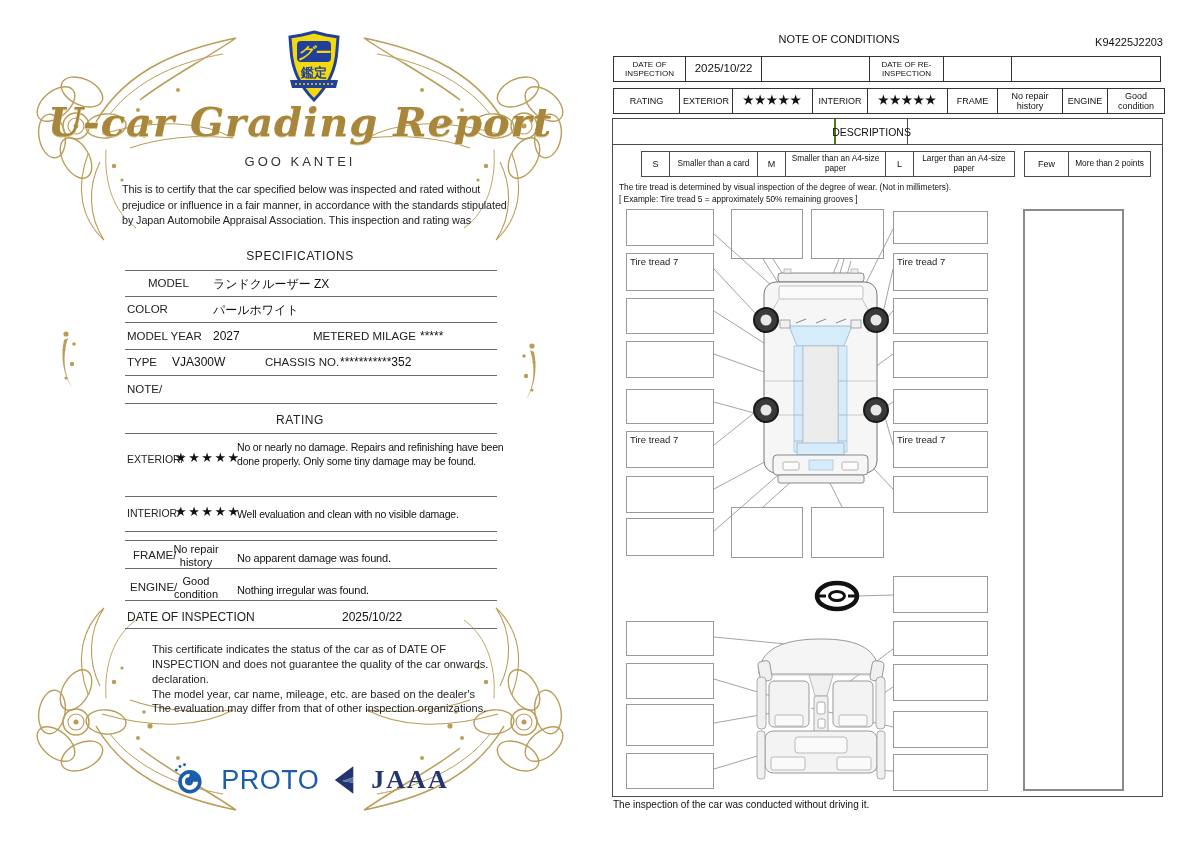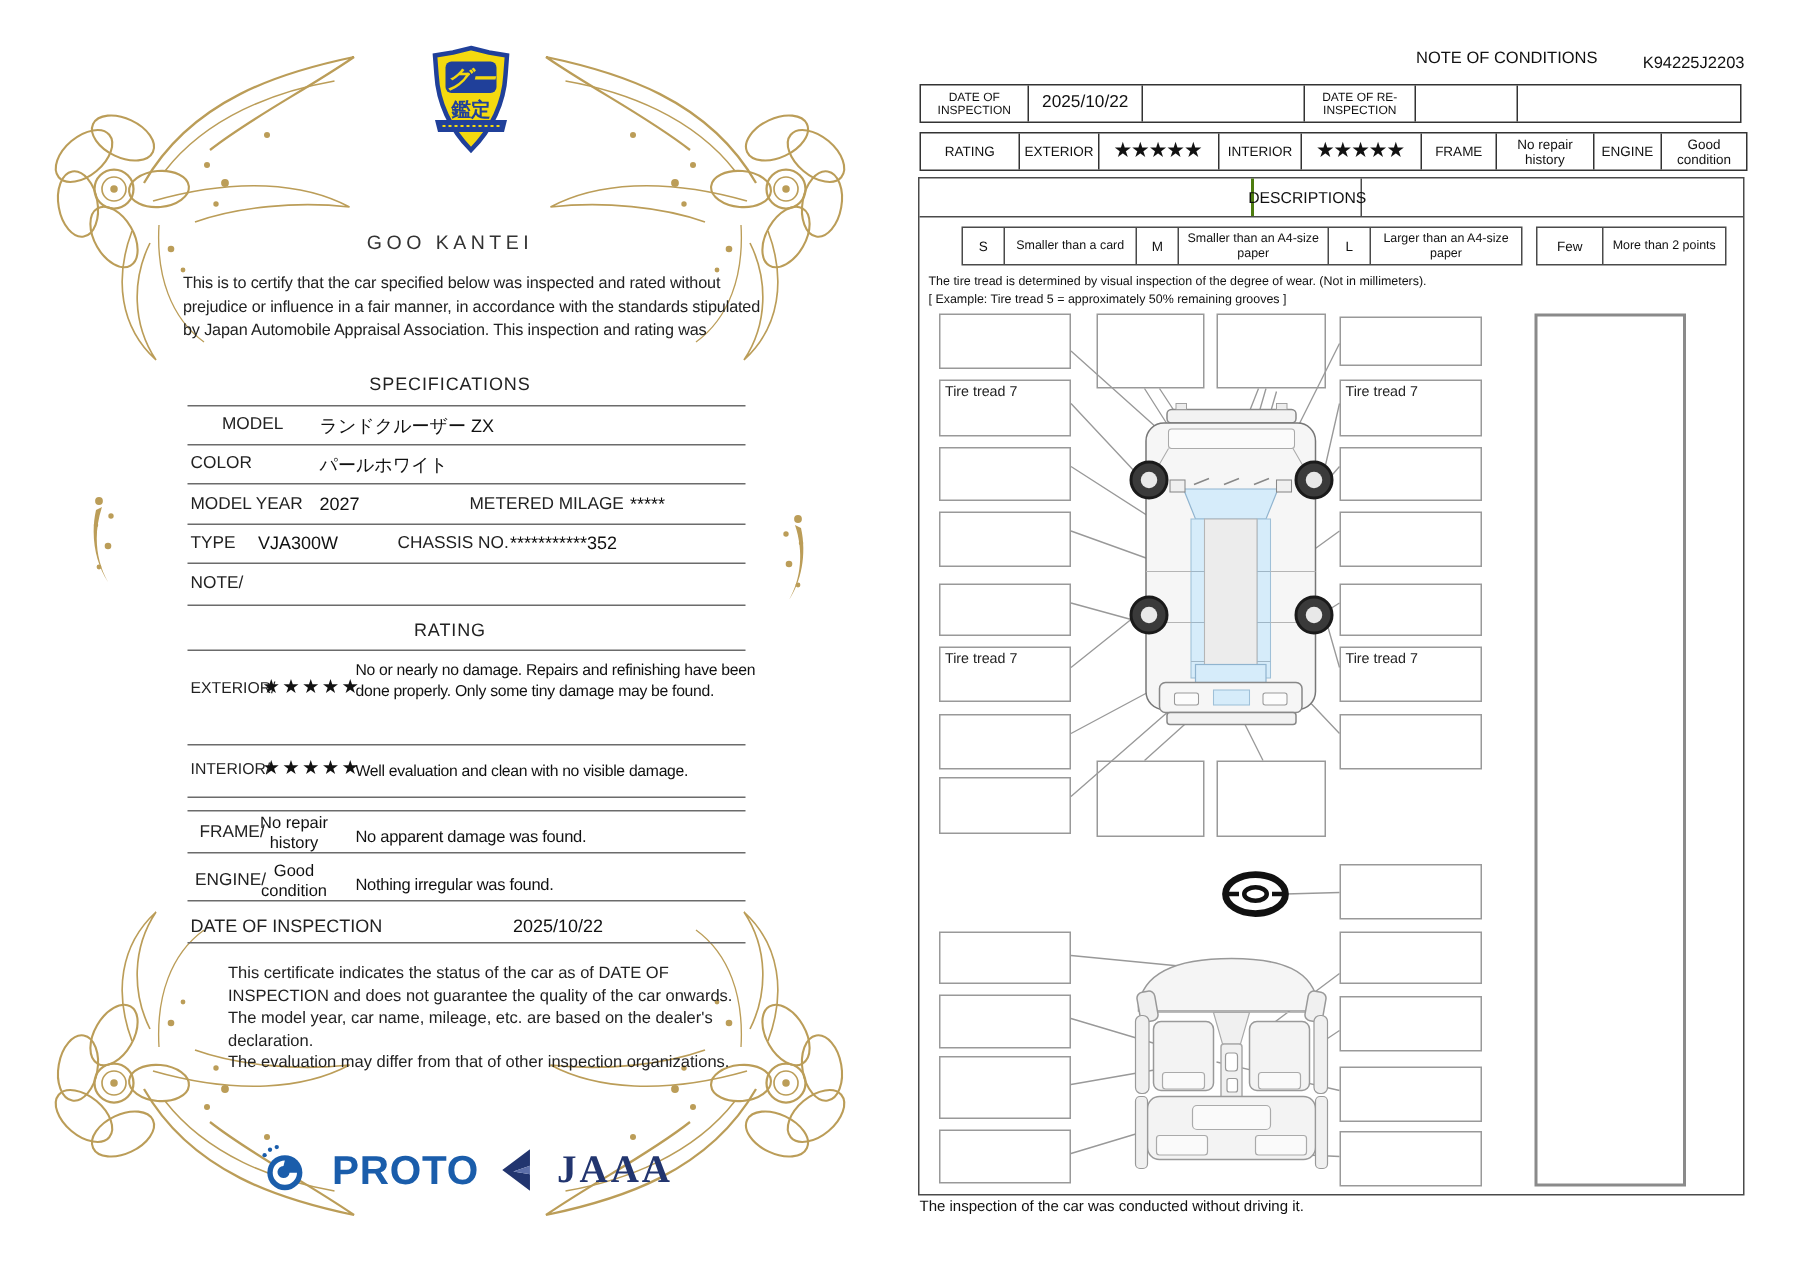--- a/index.html
+++ b/index.html
@@ -17,24 +17,24 @@
   .intro{position:absolute;left:122px;top:182px;font-size:10.8px;line-height:1.45;color:#222;letter-spacing:-0.1px;}
   .sechead{position:absolute;left:0;width:600px;text-align:center;font-size:12px;letter-spacing:0.6px;color:#222;}
   .hline{position:absolute;left:125px;width:372px;height:1px;background:#6b6b6b;}
   .lbl{position:absolute;font-size:11.5px;color:#222;}
   .val{position:absolute;font-size:12px;color:#111;}
   .stars{font-size:13px;letter-spacing:1.5px;color:#111;}
   .rdesc{position:absolute;left:237px;width:268px;font-size:10.5px;line-height:1.35;color:#111;letter-spacing:-0.2px;}
   .rval{position:absolute;left:163px;width:66px;text-align:center;font-size:11px;line-height:1.2;color:#111;}
   .disc{position:absolute;left:152px;top:642px;font-size:11px;line-height:1.35;color:#222;}
   .logorow{position:absolute;left:140px;top:762px;width:340px;display:flex;align-items:center;justify-content:center;gap:14px;}
-  .proto-txt{font-size:27px;font-weight:700;color:#1a5dab;letter-spacing:0.5px;}
+  .proto-txt{font-size:27px;font-weight:400;color:#1a5dab;letter-spacing:0.5px;}
   .jaaa-txt{font-size:26px;font-weight:800;color:#22356f;letter-spacing:2px;font-family:Liberation Serif, serif;}
   
-  .cond-title{position:absolute;left:613px;top:33px;width:452px;text-align:right;font-size:11px;color:#111;}
+  .cond-title{position:absolute;left:613px;top:33px;width:452px;text-align:center;font-size:11px;color:#111;}
   .cond-id{position:absolute;left:1000px;top:36px;width:163px;text-align:right;font-size:11px;color:#111;}
   .ftable{position:absolute;display:flex;border:1px solid #333;background:#fff;box-sizing:border-box;}
   .ftable .cell{border-right:1px solid #333;display:flex;align-items:center;justify-content:center;
       text-align:center;font-size:8px;line-height:1.15;color:#111;box-sizing:border-box;padding:1px;}
   .ftable .cell:last-child{border-right:none;}
   .cell.big{font-size:11.5px;}
   .cell.star{font-size:12px;font-weight:bold;letter-spacing:1px;}
   .cell.med{font-size:9px;}
   .descbox{position:absolute;left:612px;top:118px;width:551px;height:679px;border:1.5px solid #4a4a4a;box-sizing:border-box;background:#fff;}
   .descbar{position:absolute;left:0;top:0;width:100%;height:26px;border-bottom:1px solid #4a4a4a;box-sizing:border-box;}
@@ -123,20 +123,21 @@
 
     <svg class="abs" style="left:282px;top:30px" width="64" height="74" viewBox="0 0 64 74">
       <path d="M32,2 L44,5 L56,7 L55,20 C54,38 46,56 32,70 C18,56 10,38 9,20 L8,7 L20,5 Z" fill="#f4d90f" stroke="#20409a" stroke-width="3"></path>
       <rect x="15" y="11" width="34" height="21" rx="4" fill="#20409a"></rect>
       <text x="32" y="28" font-size="16" font-weight="bold" font-style="italic" fill="#f4d90f" text-anchor="middle">グー</text>
       <text x="32" y="47" font-size="13" font-weight="bold" fill="#20409a" text-anchor="middle">鑑定</text>
       <path d="M8,50 L56,50 L54,58 L10,58 Z" fill="#20409a"></path>
       <line x1="13" y1="54" x2="51" y2="54" stroke="#f4d90f" stroke-width="1.4" stroke-dasharray="2,2"></line>
     </svg>
 
+    <div class="cert-title">U-car Grading Report</div>
     <div class="cert-sub">GOO KANTEI</div>
 
     <div class="intro">
       <div class="serifline">This is to certify that the car specified below was inspected and rated without</div>
       <div class="serifline">prejudice or influence in a fair manner, in accordance with the standards stipulated</div>
       <div class="serifline">by Japan Automobile Appraisal Association. This inspection and rating was</div>
     </div>
 
     <div class="sechead" style="top:249px">SPECIFICATIONS</div>
     <div class="hline" style="top:270px"></div>
@@ -188,22 +189,22 @@
     <div class="lbl" style="left:130px;top:581px">ENGINE/</div>
     <div class="rval" style="top:575px">Good condition</div>
     <div class="rdesc" style="top:583px;font-size:11px">Nothing irregular was found.</div>
 
     <div class="lbl" style="left:127px;top:610px;font-size:12px">DATE OF INSPECTION</div>
     <div class="val" style="left:342px;top:610px">2025/10/22</div>
 
     <div class="disc">
       <div class="serifline">This certificate indicates the status of the car as of DATE OF</div>
       <div class="serifline">INSPECTION and does not guarantee the quality of the car onwards.</div>
+      <div class="serifline">declaration.</div>
       <div class="serifline">The model year, car name, mileage, etc. are based on the dealer's</div>
-      <div class="serifline">declaration.</div>
       <div class="serifline">The evaluation may differ from that of other inspection organizations.</div>
     </div>
 
     <div class="logorow">
       <svg width="36" height="36" viewBox="0 0 40 40">
         <circle cx="21" cy="22" r="13" fill="#1a5dab"></circle>
         <path d="M21,13 a9,9 0 1,0 9,9 l-5.5,0 a4.5,4.5 0 1,1 -4.5,-5 z" fill="#fff"></path>
         <circle cx="6" cy="9" r="1.6" fill="#1a5dab"></circle>
           <circle cx="10" cy="5" r="1.6" fill="#1a5dab"></circle>
           <circle cx="15" cy="3" r="1.6" fill="#1a5dab"></circle>

